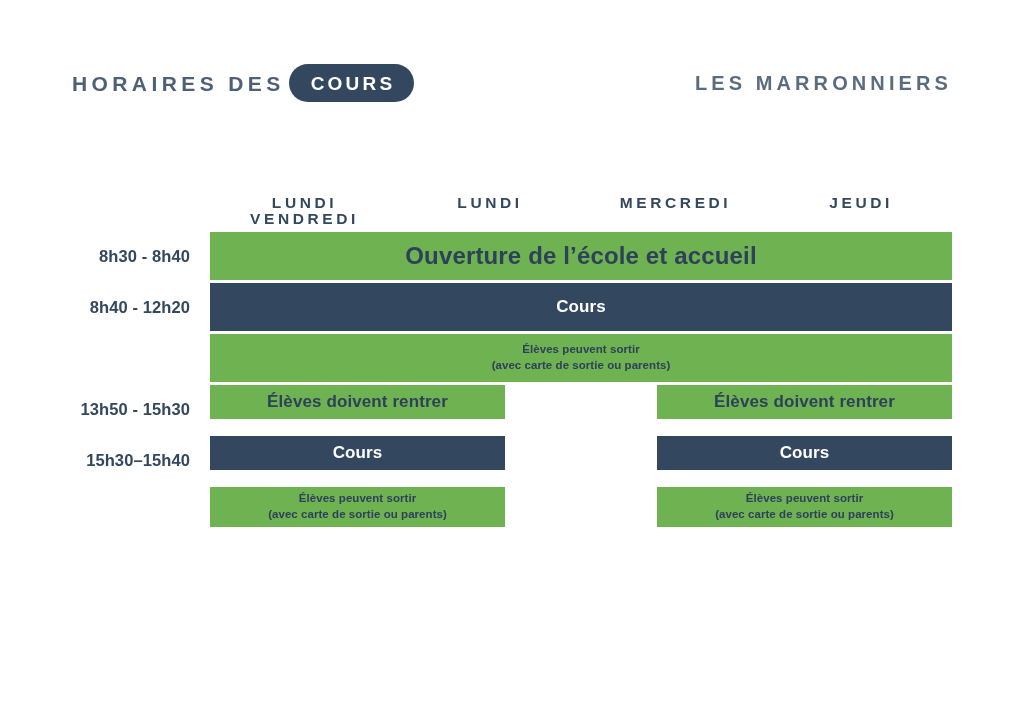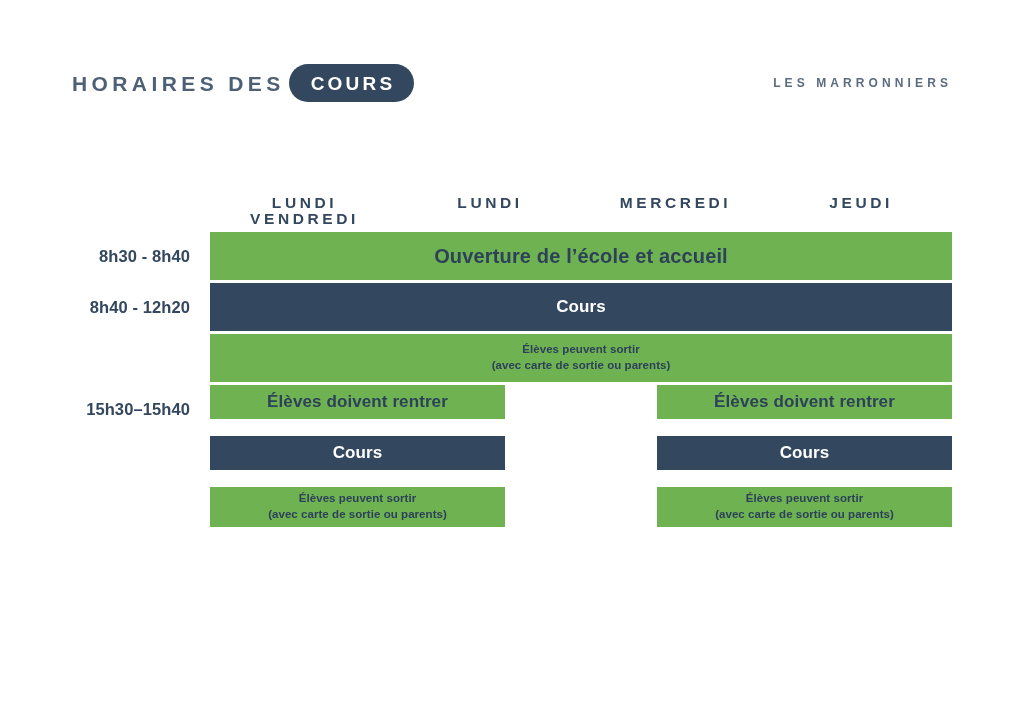--- a/index.html
+++ b/index.html
@@ -57,21 +57,21 @@
     font-weight: 700;
     letter-spacing: 3.2px;
     line-height: 1;
     color: #ffffff;
   }
   #school-name {
     position: absolute;
     right: 0;
     top: 50%;
     transform: translateY(-50%);
-    font-size: 12px;
+    font-size: 20px;
     font-weight: 700;
     letter-spacing: 4.1px;
     color: #5b6c80;
     white-space: nowrap;
     line-height: 1;
   }
 
   
   #schedule {
     position: absolute;
@@ -117,21 +117,21 @@
   .cell.green { background: #6FB252; color: #2d4159; }
   .cell.navy  { background: #33475E; color: #ffffff; }
   .cell.empty { background: transparent; }
 
   .span5 { grid-column: 1 / span 5; }
   .span2a { grid-column: 1 / span 2; }
   .span2b { grid-column: 4 / span 2; }
   .gapcol { grid-column: 3 / span 1; }
 
   .txt-lg {
-    font-size: 20px;
+    font-size: 24px;
     font-weight: 700;
     letter-spacing: 0.15px;
     line-height: 1.15;
   }
   .txt-md {
     font-size: 17px;
     font-weight: 700;
     letter-spacing: 0.1px;
     line-height: 1.15;
   }
@@ -194,20 +194,23 @@
     <div class="time-slot">
       <span>8h30 - 8h40</span>
     </div>
     <div class="time-slot">
       <span>8h40 - 12h20</span>
     </div>
     <div class="time-slot blank">
       <span></span>
     </div>
     <div class="time-slot">
+      <span>13h50 - 15h30</span>
+    </div>
+    <div class="time-slot">
       <span>15h30–15h40</span>
     </div>
   </div>
 
 <div id="schedule">
     <div class="srow">
       <div class="cell green span5">
         <div class="txt-lg"><span>Ouverture de l’école et accueil</span></div>
       </div>
     </div>

